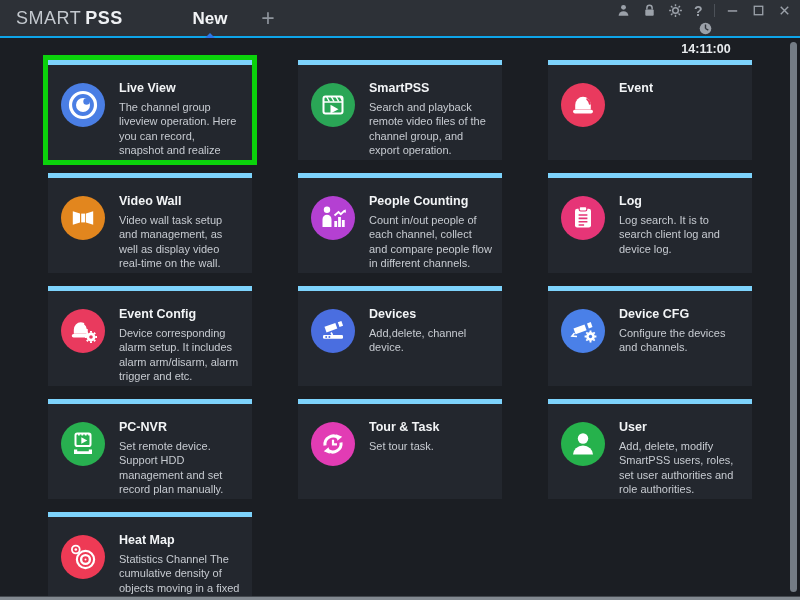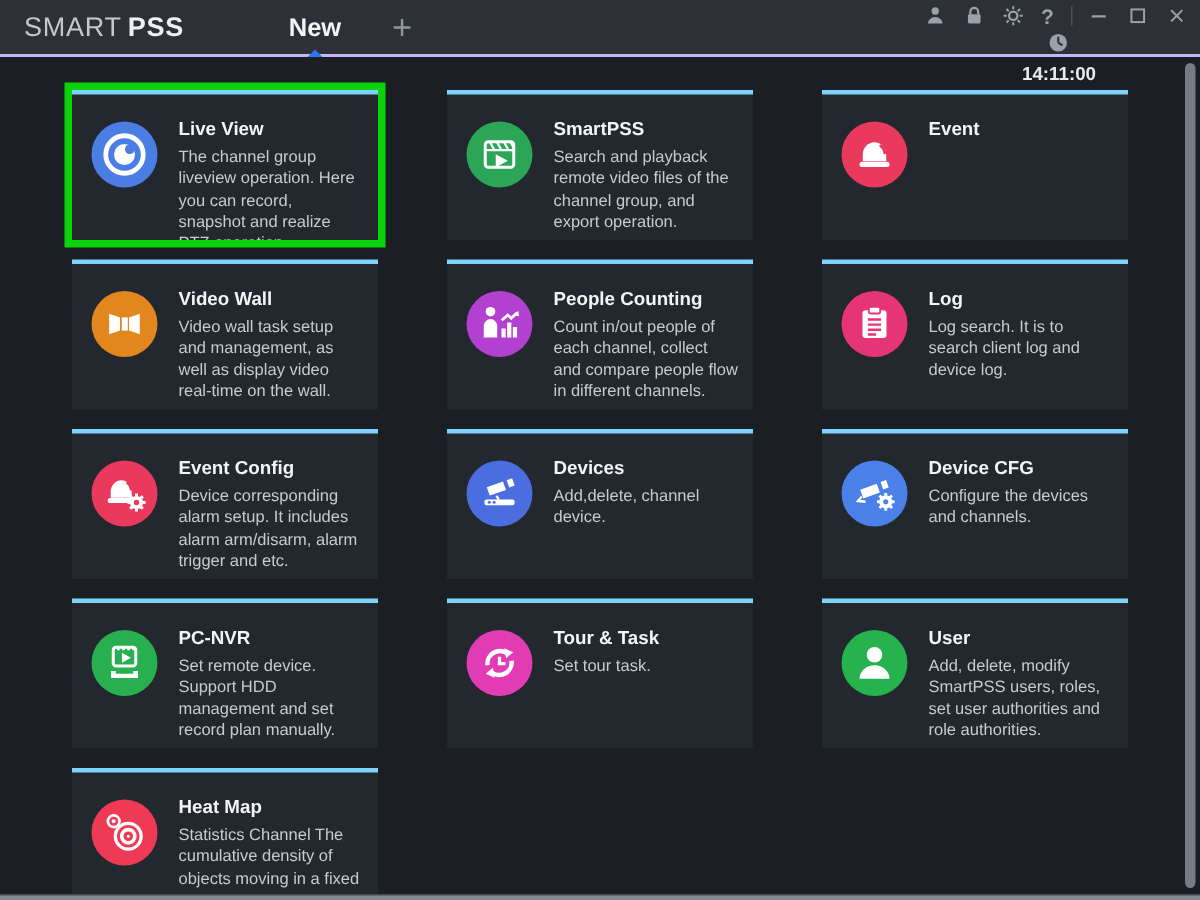--- a/index.html
+++ b/index.html
@@ -1,21 +1,21 @@
 <!DOCTYPE html>
 <html><head>
 <meta charset="utf-8">
 <style>
   * { margin:0; padding:0; box-sizing:border-box; }
   html,body { width:800px; height:600px; overflow:hidden; background:#1b1e23;
               font-family:"Liberation Sans", sans-serif; }
   .window { position:relative; width:800px; height:600px; background:#1b1e23; overflow:hidden; }
 
   
-  .titlebar { position:relative; height:38px; background:#2d3137; border-bottom:2px solid #c4b5fd; }
+  .titlebar { position:relative; height:38px; background:#2d3137; border-bottom:2px solid #0ea5e9; }
   .logo { position:absolute; left:16px; top:8px; font-size:18px; letter-spacing:.5px; }
   .logo .p1 { color:#c3c8ce; font-weight:500; }
   .logo .p2 { color:#eef0f3; font-weight:700; margin-left:4px; }
   .tab { position:absolute; left:178px; top:0; height:38px; width:64px; display:flex;
          align-items:center; justify-content:center; color:#f2f4f6; font-size:17px; font-weight:700; cursor:default; }
   .tab-indicator { position:absolute; left:205px; bottom:-2px; width:0; height:0;
          border-left:5px solid transparent; border-right:5px solid transparent; border-bottom:5px solid #2b76e8; }
   .add-tab { position:absolute; left:254px; top:4px; width:28px; height:28px; color:#8f959d;
          font-size:23px; font-weight:300; display:flex; align-items:center; justify-content:center; }
   .tb-right { position:absolute; right:8px; top:2px; width:176px; }
@@ -25,21 +25,21 @@
   .tb-ic svg { width:15px; height:15px; }
   .help-q { color:#9ba1a9; font-size:14px; font-weight:700; }
   .tb-div { width:1px; height:13px; background:#4c5158; }
   .time { color:#e8ebee; font-size:12.5px; font-weight:600; margin-left:2px; }
   .spacer { flex:1; }
 
   
   .content { position:relative; height:560px; overflow:hidden; }
   .grid { display:grid; grid-template-columns:repeat(3,204px); grid-auto-rows:100px;
           gap:13px 46px; padding:22px 0 0 48px; }
-  .tile { background:#23272e; border-top:3px solid #7dd3fc; display:flex;
+  .tile { background:#23272e; border-top:5px solid #7dd3fc; display:flex;
           padding:9px 10px 6px 13px; overflow:hidden; cursor:pointer; }
   .tile.highlighted { box-shadow:0 0 0 5px #0bd30b; }
   .tile-icon { width:44px; height:44px; border-radius:50%; flex:none; margin-top:9px;
                background:var(--c); }
   .tile-icon svg { width:44px; height:44px; display:block; }
   .tile-text { margin-left:14px; padding-top:7px; }
   .tile-title { color:#f2f4f6; font-size:12.5px; font-weight:700; }
   .tile-desc { color:#c7cbd1; font-size:11px; line-height:1.3; margin-top:5px; }
 
   

